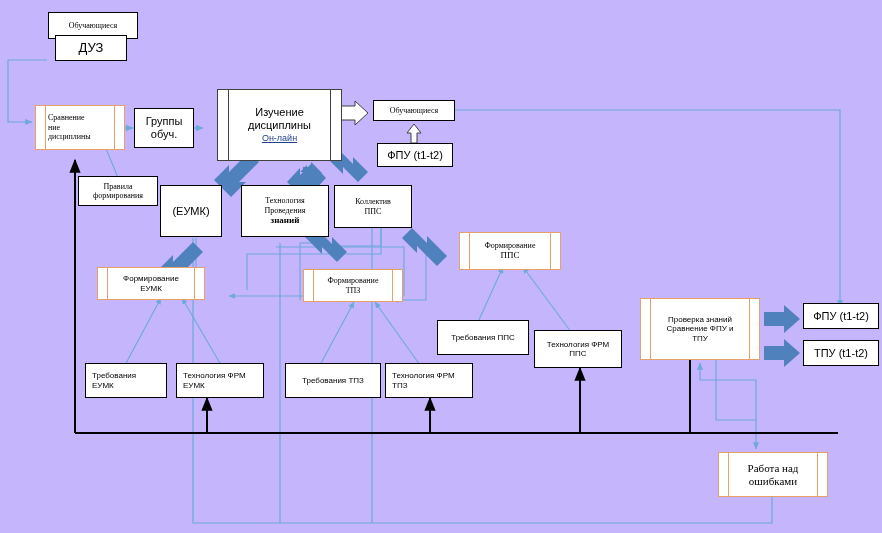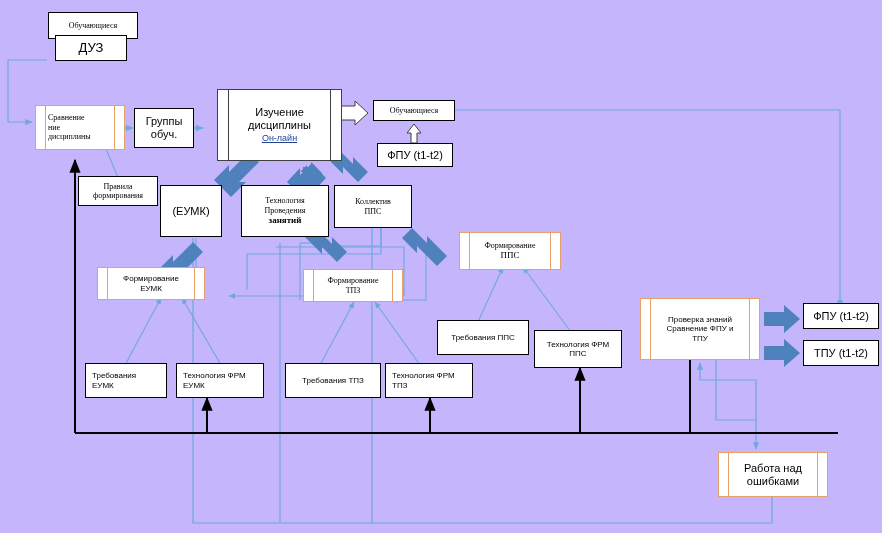--- a/index.html
+++ b/index.html
@@ -181,21 +181,21 @@
   </div>
 
   <div class="node box-plain" style="left:160px;top:185px;width:62px;height:52px;">
     <span class="lbl t-md">(ЕУМК)</span>
   </div>
 
   <div class="node box-plain" style="left:233px;top:185px;width:88px;height:52px;margin-left:8px;">
     <span class="lbl t-xs serif">
       <span>Технология</span><br>
       <span>Проведения</span><br>
-      <span class="t-sm bold">занятий</span>
+      <span class="t-sm bold">знаний</span>
     </span>
   </div>
 
   <div class="node box-plain" style="left:334px;top:185px;width:78px;height:43px;">
     <span class="lbl t-xs serif">
       <span>Коллектив</span><br>
       <span>ППС</span>
     </span>
   </div>
 
@@ -265,20 +265,20 @@
   </div>
 
   <div class="node box-plain" style="left:803px;top:303px;width:76px;height:26px;">
     <span class="lbl t-md">ФПУ (t1-t2)</span>
   </div>
 
   <div class="node box-plain" style="left:803px;top:340px;width:76px;height:26px;">
     <span class="lbl t-md">ТПУ (t1-t2)</span>
   </div>
 
-  <div class="node box-proc" style="left:718px;top:452px;width:110px;height:45px;">
+  <div class="node box-proc" style="left:718px;top:452px;width:110px;height:45px;font-family:Liberation Serif, serif;">
     <span class="lbl t-md">
       <span>Работа над</span><br>
       <span>ошибками</span>
     </span>
   </div>
 
 </div>
 
 </body></html>

